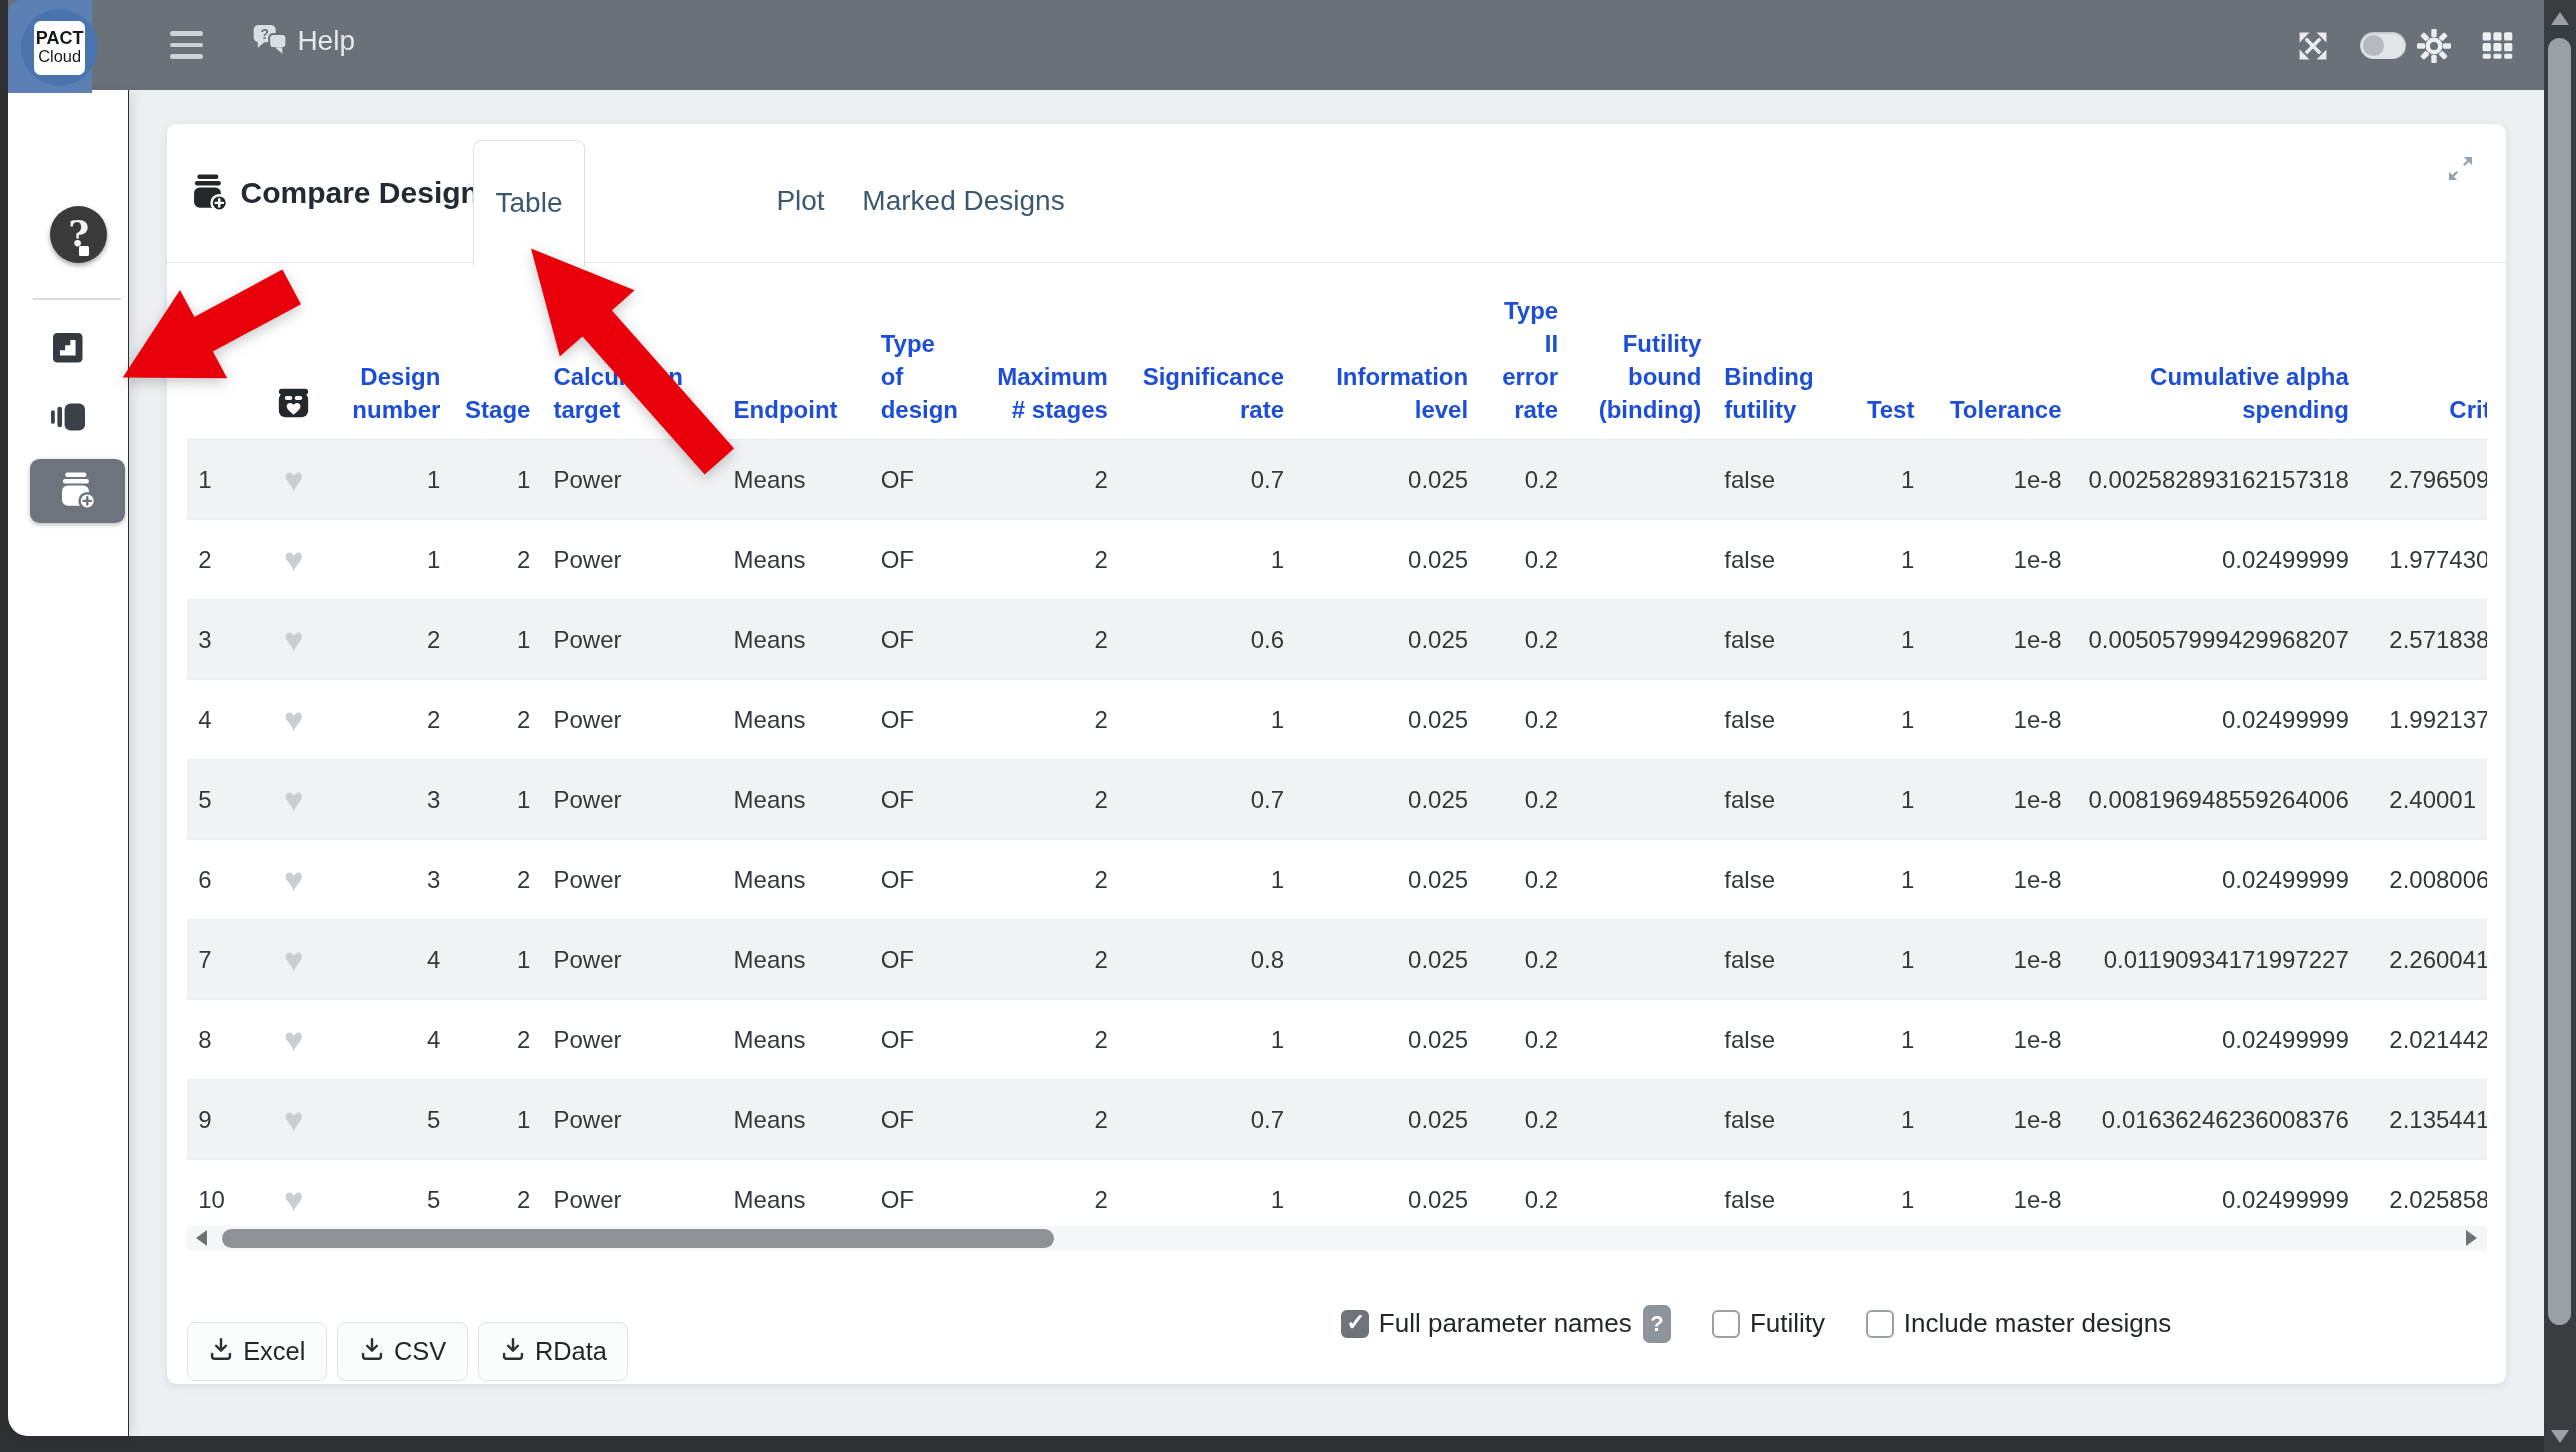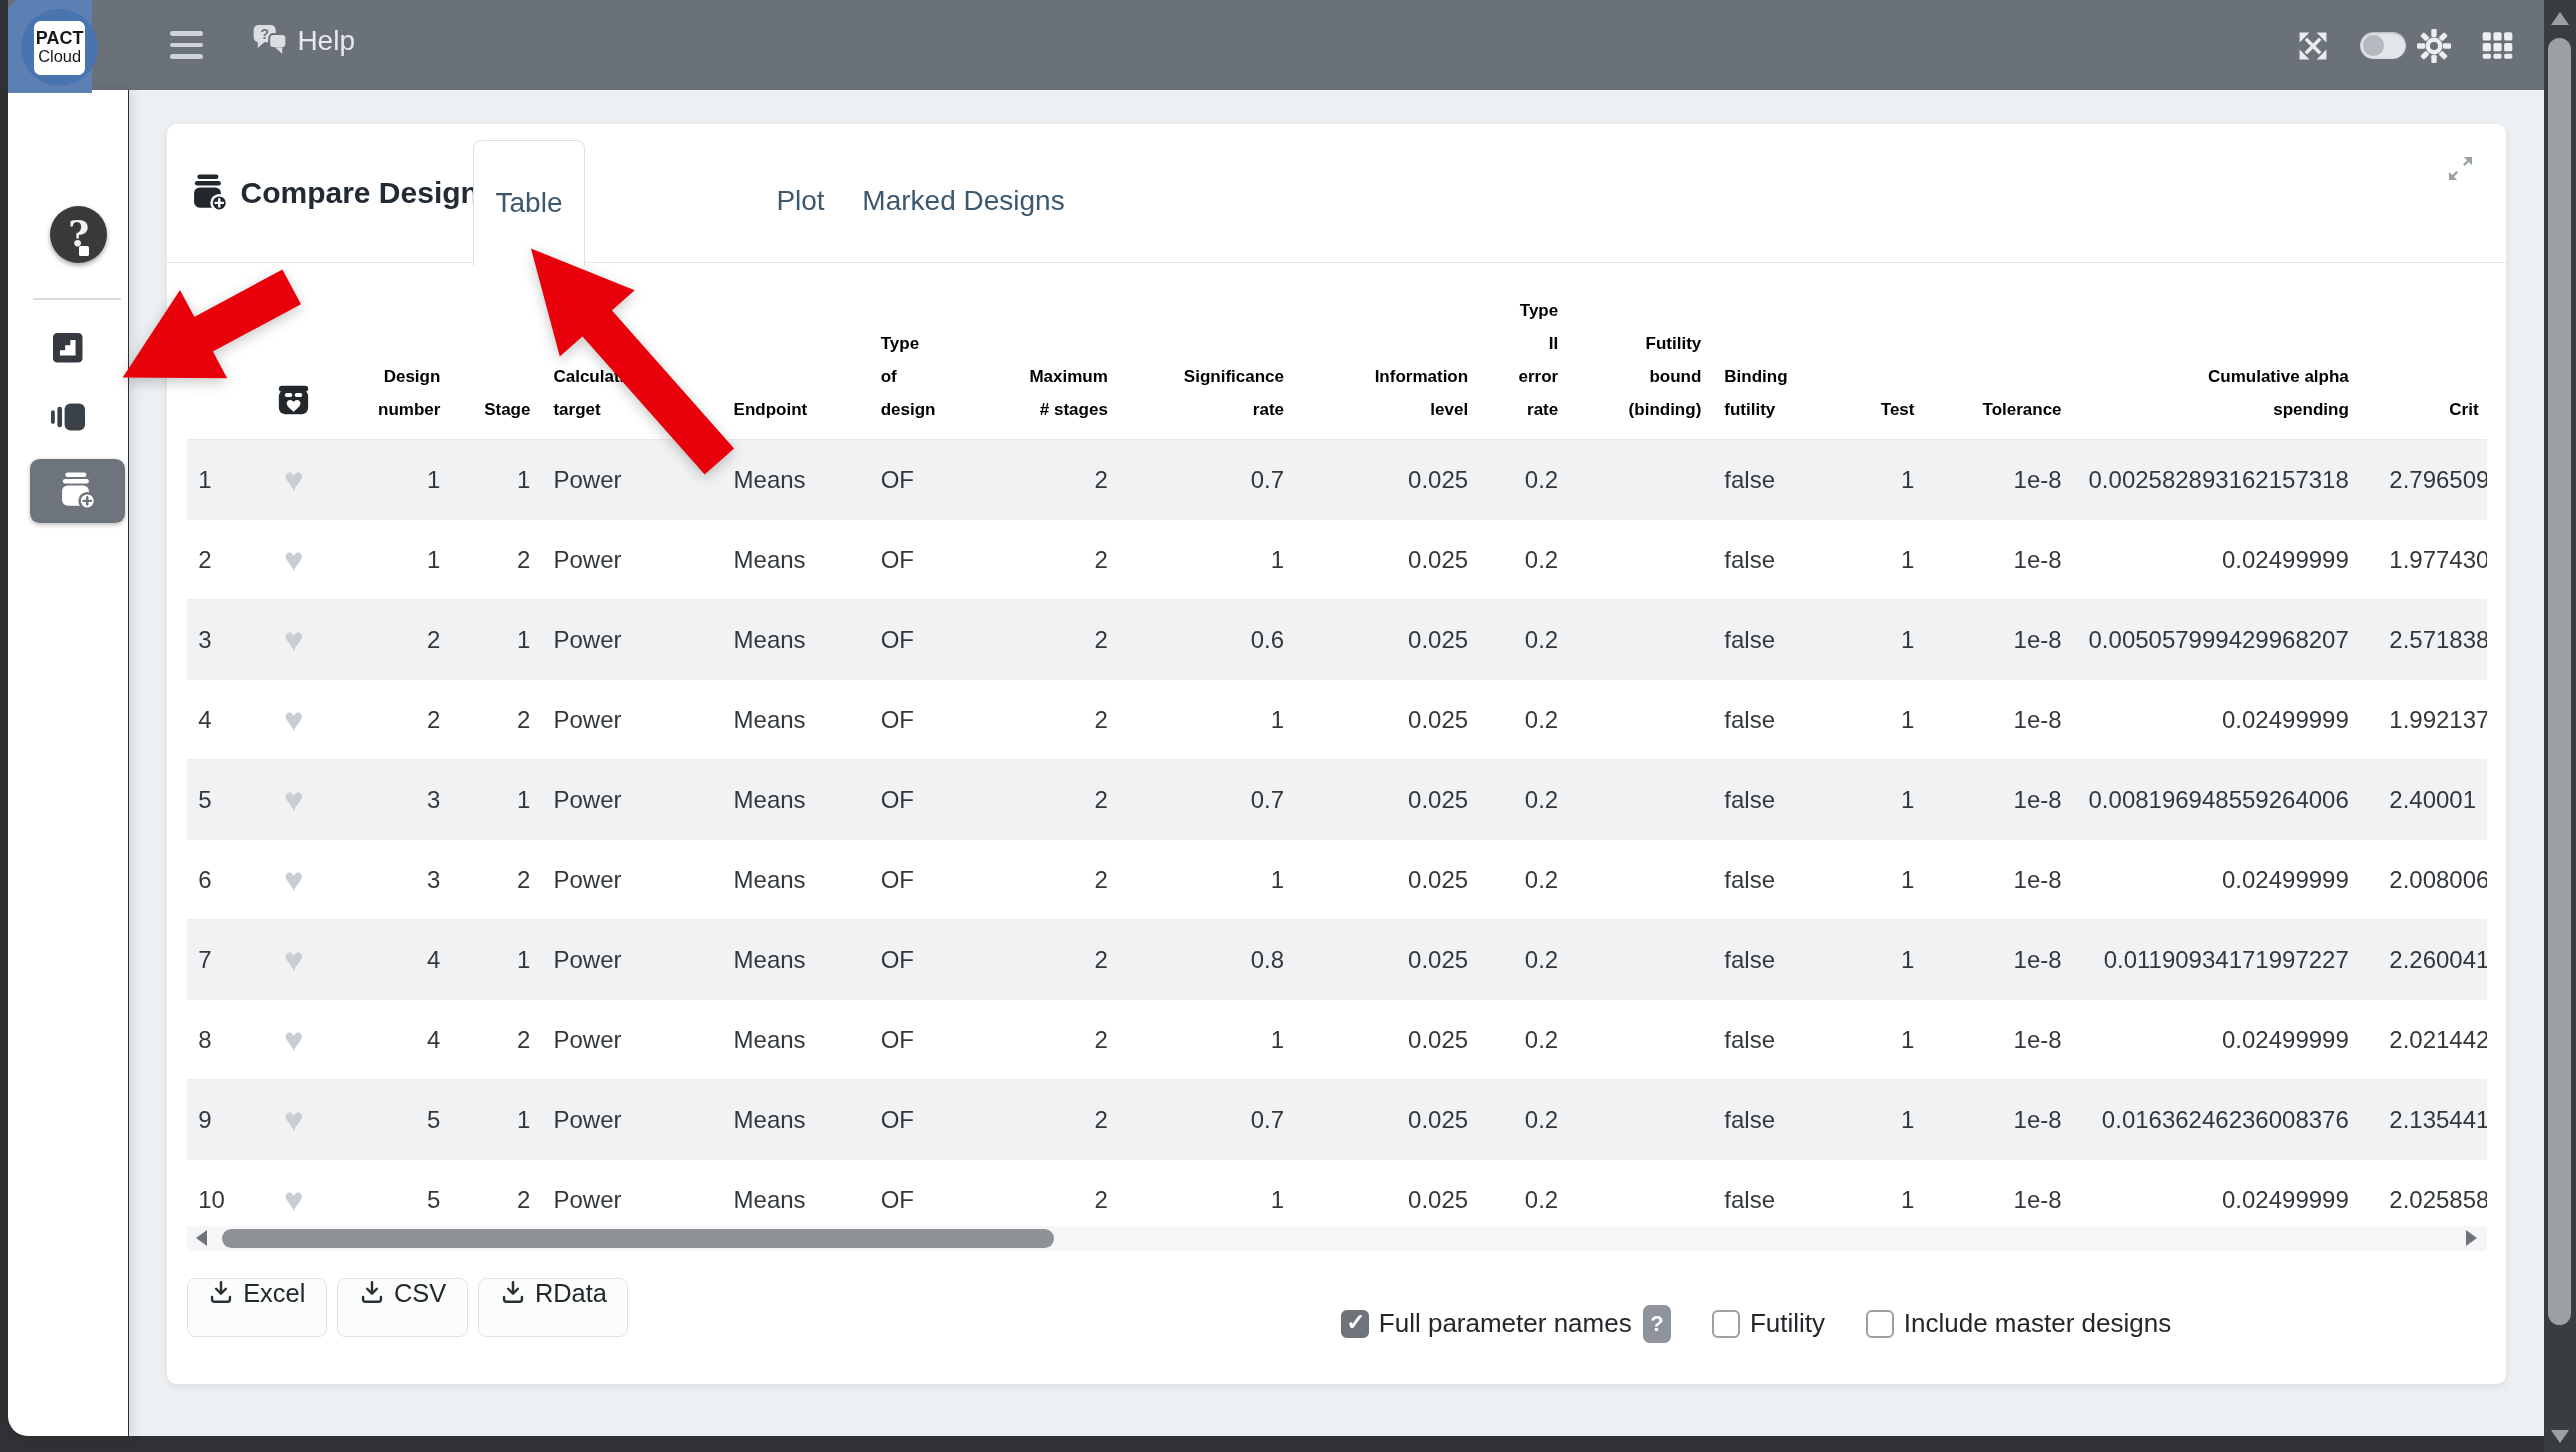--- a/index.html
+++ b/index.html
@@ -43,40 +43,40 @@
   .panel-title .txt{font-size:30px;font-weight:600;color:#222b33;}
   .tab{position:absolute;top:15.6px;height:123px;display:flex;align-items:center;justify-content:center;font-size:28px;color:#3c586e;cursor:pointer;}
   .tab-active{left:306px;width:110px;background:#fff;border:1.6px solid #dde1e5;border-bottom:none;border-radius:8.2px 8.2px 0 0;z-index:2;height:125px;}
   .tab-plot{left:582px;width:103px;}
   .tab-marked{left:685px;width:223px;}
   .expand-ic{position:absolute;right:29.5px;top:28px;cursor:pointer;}
 
   
   .table-clip{position:absolute;left:19.7px;top:142px;width:2300px;height:956px;overflow:hidden;}
   table.dt{border-collapse:collapse;table-layout:fixed;width:2518px;}
-  .dt th{height:160px;vertical-align:bottom;padding:0 11.5px 13px 11.5px;font-size:17px;font-weight:700;color:#000000;line-height:33px;white-space:pre-line;border-bottom:1.6px solid #e8eaec;cursor:pointer;}
+  .dt th{height:160px;vertical-align:bottom;padding:0 11.5px 13px 11.5px;font-size:24px;font-weight:700;color:#1d4ed8;line-height:33px;white-space:pre-line;border-bottom:1.6px solid #e8eaec;cursor:pointer;}
   .dt td{height:79px;padding:0 11.5px;font-size:24px;color:#33383d;border-top:1.6px solid #eceef0;}
   .dt tbody tr:nth-child(odd) td{background:#f1f2f3;}
   .dt tbody tr:last-child td{border-bottom:1.6px solid #e8eaec;}
   .dt .al-left{text-align:left;}
   .dt .al-right{text-align:right;}
   .dt .al-center{text-align:center;}
   .dt td.c-16{padding-left:29px;}
   .dt th.c-16{padding-left:89px;}
   .heart{font-size:33px;color:#c9ced3;line-height:1;cursor:pointer;}
 
   
   .hscroll{position:absolute;left:19.7px;top:1102px;width:2300px;height:24.6px;background:#f5f6f7;border-radius:3.3px;}
   .hs-left{position:absolute;left:9.8px;top:4.1px;width:0;height:0;border-top:8.2px solid transparent;border-bottom:8.2px solid transparent;border-right:11.5px solid #6f7377;cursor:pointer;}
   .hs-right{position:absolute;right:9.8px;top:4.1px;width:0;height:0;border-top:8.2px solid transparent;border-bottom:8.2px solid transparent;border-left:11.5px solid #6f7377;cursor:pointer;}
   .hs-thumb{position:absolute;left:35px;top:2.5px;width:832px;height:19.7px;border-radius:9.8px;background:#8e9195;cursor:grab;}
 
   
   .btn-row{position:absolute;left:19.7px;top:1154px;display:flex;gap:10.7px;}
-  .dl-btn{display:flex;align-items:flex-start;gap:9px;height:59px;padding:0 20.5px;background:#fbfcfc;border:1.6px solid #dfe3e6;border-radius:8.2px;font-size:25.4px;color:#23272b;cursor:pointer;}
+  .dl-btn{display:flex;align-items:center;gap:9px;height:59px;padding:0 20.5px;background:#fbfcfc;border:1.6px solid #dfe3e6;border-radius:8.2px;font-size:25.4px;color:#23272b;cursor:pointer;margin-top:44px;}
   .chk-row{position:absolute;left:1174px;top:1180px;height:39px;display:flex;align-items:center;gap:41px;justify-content:space-between;}
   .chk-group{display:flex;align-items:center;gap:9.8px;cursor:pointer;}
   .chk-box{width:28px;height:28px;border:2.5px solid #9aa0a6;border-radius:5.7px;background:#fff;box-sizing:border-box;position:relative;}
   .chk-group.checked .chk-box{background:#6e747a;border-color:#6e747a;}
   .chk-group.checked .chk-box::after{content:"✓";position:absolute;left:3.3px;top:-2.5px;color:#fff;font-size:23px;font-weight:700;}
   .chk-label{font-size:26px;color:#23272b;}
   .help-badge{width:28px;height:38px;border-radius:6.6px;background:#8d949b;color:#fff;font-size:22px;font-weight:700;display:flex;align-items:center;justify-content:center;margin-left:1.6px;cursor:pointer;}
 
   
   .vscroll{position:absolute;left:2544px;top:0;width:32px;height:1453px;background:#3a3d40;}

